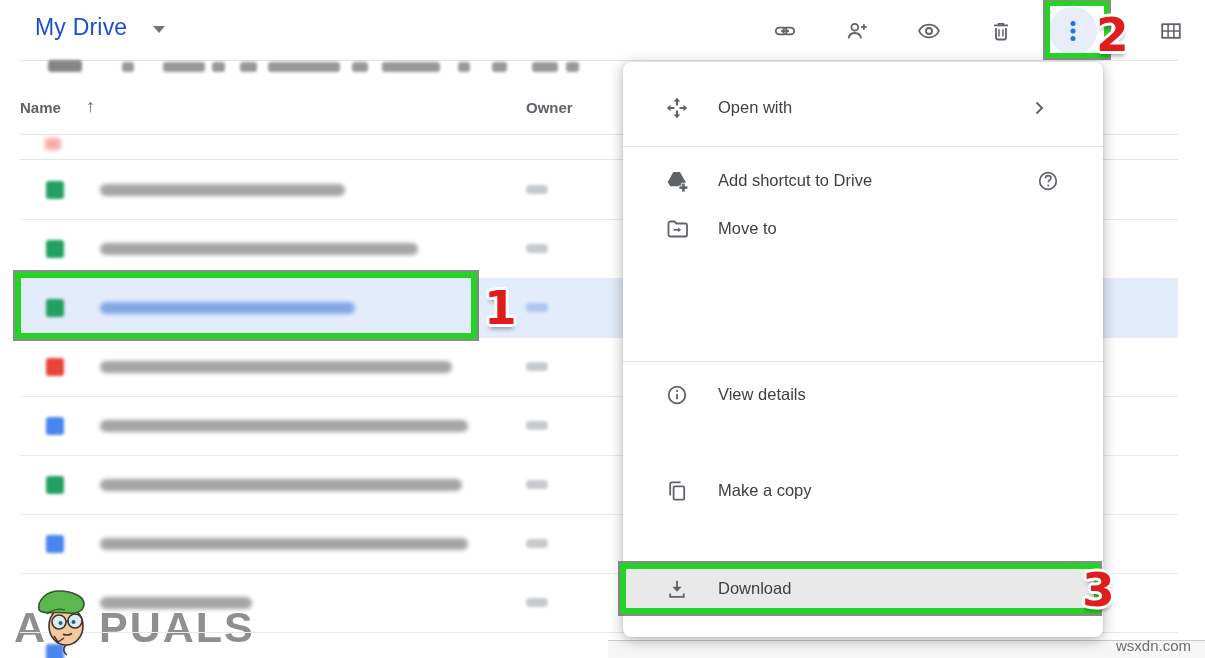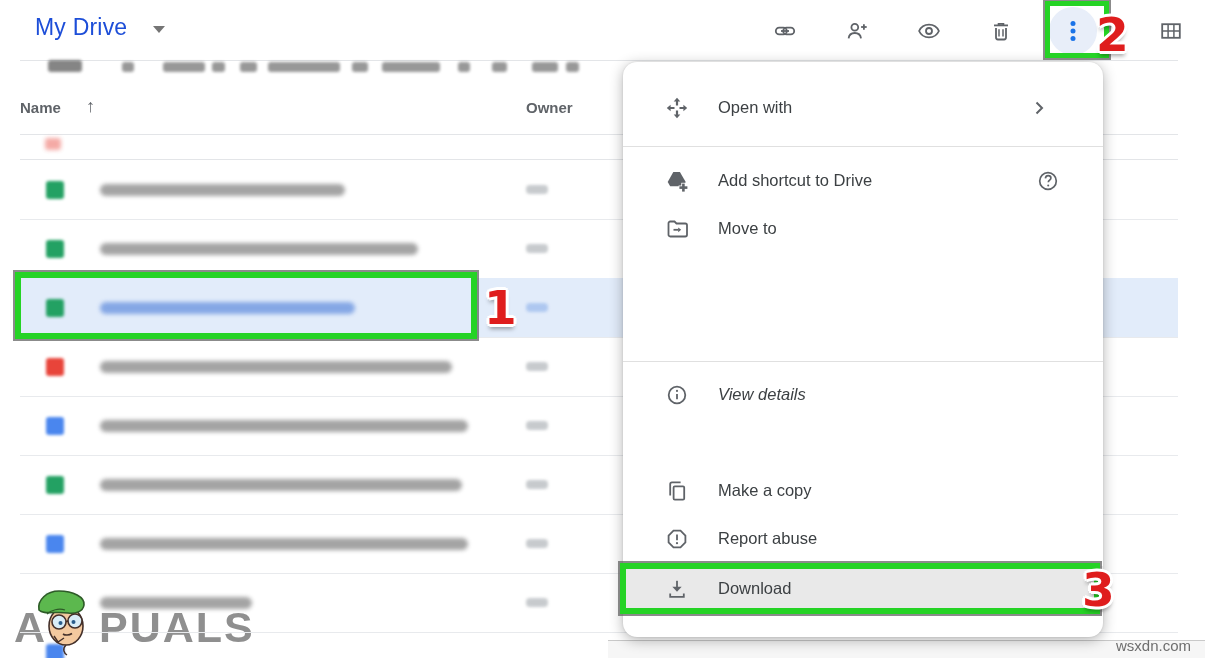--- a/index.html
+++ b/index.html
@@ -35,21 +35,21 @@
   .file-row.selected .name-blur{background:#6f97e0;opacity:.8;}
   .owner-blur{position:absolute;left:506px;top:25px;width:22px;height:9px;border-radius:4px;background:#9aa0a6;
               opacity:.55;filter:blur(1.8px);}
   .file-row.selected .owner-blur{background:#a9c4ef;opacity:.9;}
   .file-row.partial .file-icon{top:12px;}
 
   #red-sliver{left:45px;top:138px;width:16px;height:12px;border-radius:3px;background:#e8443a;
               opacity:.45;filter:blur(2px);z-index:2;}
 
   
-  #context-menu{left:623px;top:62px;width:480px;height:575px;background:#fff;border-radius:14px;
+  #context-menu{left:623px;top:62px;width:480px;height:575px;background:#fff;border-radius:8px;
                 box-shadow:0 3px 14px rgba(0,0,0,.3),0 0 2px rgba(0,0,0,.12);z-index:10;}
   .menu-item{position:absolute;left:0;width:100%;height:48px;cursor:pointer;}
   .mi-icon{position:absolute;left:42px;top:50%;margin-top:-12px;width:24px;height:24px;}
   .mi-label{position:absolute;left:95px;top:50%;transform:translateY(-52%);font-size:16.5px;color:#3c4043;white-space:nowrap;}
   .mi-trailing{position:absolute;left:404px;top:50%;margin-top:-12px;width:24px;height:24px;}
   .menu-div{position:absolute;left:0;width:100%;height:1px;background:#e0e0e0;}
   .menu-item.hl{background:#e9e9e9;}
 
   
   .hl-box{position:absolute;border:6px solid #25d325;box-shadow:0 0 0 2px rgba(100,100,100,.75);z-index:11;}
@@ -233,46 +233,38 @@
         <line x1="8.5" y1="12.8" x2="13.5" y2="12.8"></line>
             <polygon points="13.2,10.4 16.2,12.8 13.2,15.2" fill="#5f6368" stroke="none"></polygon>
       </svg></span>
       <span class="mi-label">Move to</span>
     </div>
 
 
 
     <div class="menu-div" style="top:299px;"></div>
 
-    <div class="menu-item" style="top:309px;font-style:italic;">
+    <div class="menu-item" style="top:309px;">
       <span class="mi-icon"><svg width="24" height="24" viewBox="0 0 24 24" fill="none" stroke="#5f6368" stroke-width="1.8">
         <circle cx="12" cy="12" r="8.3"></circle>
             <line x1="12" y1="11" x2="12" y2="16.2"></line>
             <circle cx="12" cy="7.9" r="1.05" fill="#5f6368" stroke="none"></circle>
       </svg></span>
       <span class="mi-label">View details</span>
     </div>
 
 
     <div class="menu-item" style="top:405px;">
       <span class="mi-icon"><svg width="24" height="24" viewBox="0 0 24 24" fill="none" stroke="#5f6368" stroke-width="1.8">
         <rect x="8.6" y="7.4" width="10.6" height="13.2" rx="1.2"></rect>
             <path d="M5.2 16.6V5.2c0-1 .8-1.8 1.8-1.8h8.6"></path>
       </svg></span>
       <span class="mi-label">Make a copy</span>
     </div>
 
-    <div class="menu-item" style="top:453px;">
-      <span class="mi-icon"><svg width="24" height="24" viewBox="0 0 24 24" fill="none" stroke="#5f6368" stroke-width="1.8">
-        <polygon points="8.5,3.6 15.5,3.6 20.4,8.5 20.4,15.5 15.5,20.4 8.5,20.4 3.6,15.5 3.6,8.5"></polygon>
-        <line x1="12" y1="7.4" x2="12" y2="13.2"></line>
-            <circle cx="12" cy="16.2" r="1.1" fill="#5f6368" stroke="none"></circle>
-      </svg></span>
-      <span class="mi-label">Report abuse</span>
-    </div>
 
     <div class="menu-item hl" style="top:504px;height:46px;">
       <span class="mi-icon"><svg width="24" height="24" viewBox="0 0 24 24" fill="#5f6368">
         <rect x="11.1" y="3.8" width="1.8" height="6.6"></rect>
             <polygon points="7.3,9.8 16.7,9.8 12,14.8"></polygon>
         <path d="M5.2 16.6v3.2h13.6v-3.2" fill="none" stroke="#5f6368" stroke-width="1.8"></path>
       </svg></span>
       <span class="mi-label">Download</span>
     </div>
   </div>

